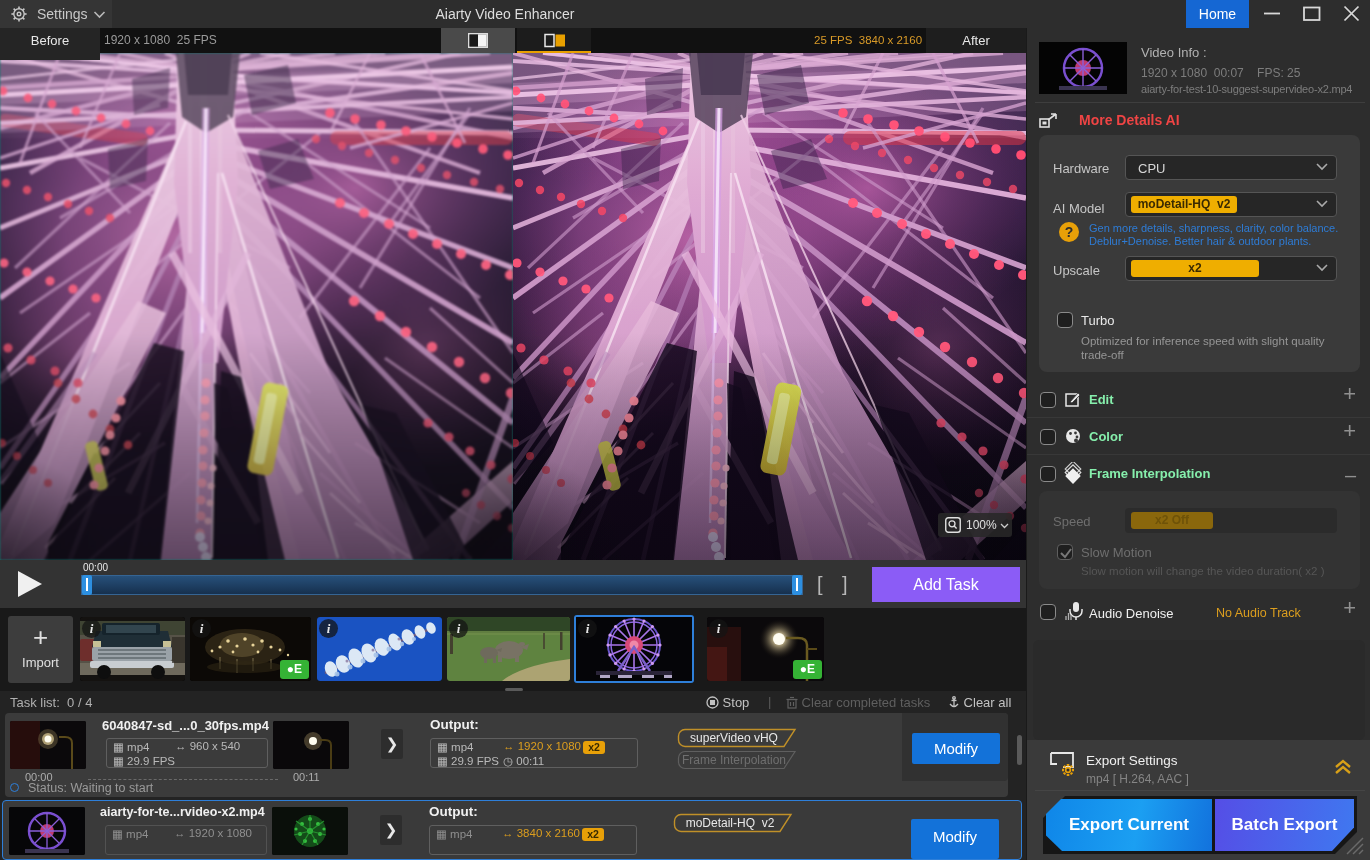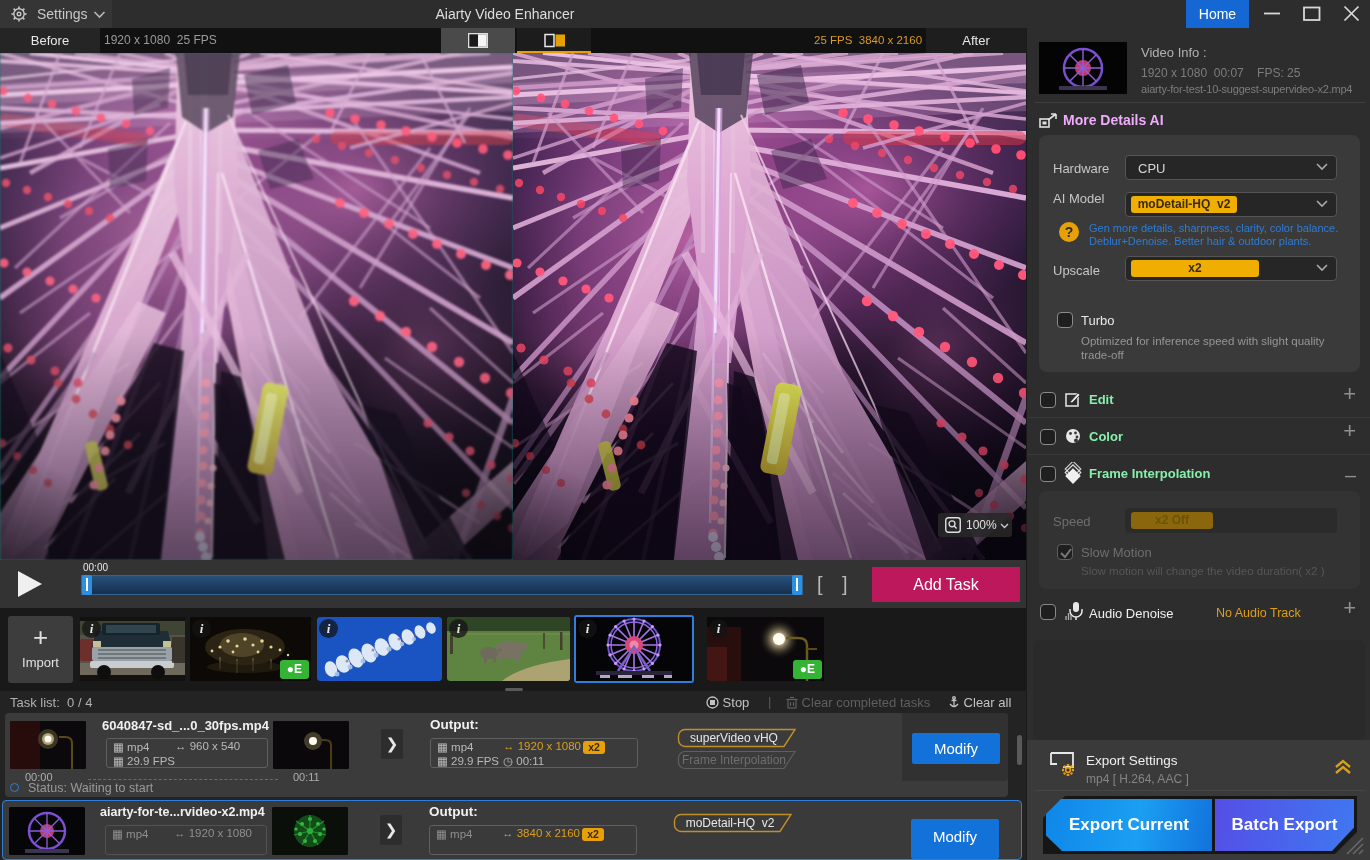--- a/index.html
+++ b/index.html
@@ -11,21 +11,21 @@
 
 #titlebar { position:absolute; left:0; top:0; width:1370px; height:28px; background:#2d2d2d; }
 #settingsbtn { position:absolute; left:0; top:0; width:112px; height:28px; background:#353535; color:#c8c8c8; font-size:14px; }
 #settingsbtn .txt { position:absolute; left:37px; top:6px; }
 #apptitle { position:absolute; left:320px; top:6px; width:370px; text-align:center; color:#dedede; font-size:14px; }
 #homebtn { position:absolute; left:1186px; top:0; width:63px; height:28px; background:#1567d3; color:#fff; font-size:14px; text-align:center; line-height:28px; }
 .winbtn { position:absolute; top:0; width:30px; height:28px; color:#d8d8d8; }
 
 
 #bar2 { position:absolute; left:0; top:28px; width:1026px; height:25px; background:#111111; }
-#beforeTab { position:absolute; left:0; top:0; width:100px; height:25px; background:#252525; color:#e8e8e8; font-size:13px; text-align:center; line-height:25px; }
+#beforeTab { position:absolute; left:0; top:0; width:100px; height:32px; background:#252525; color:#e8e8e8; font-size:13px; text-align:center; line-height:25px; }
 #res1 { position:absolute; left:104px; top:5px; color:#9a9a9a; font-size:12px; }
 #toggle1 { position:absolute; left:441px; top:0; width:74px; height:25px; background:#4a4a4a; }
 #toggle2 { position:absolute; left:517px; top:0; width:74px; height:25px; background:#1c1c1c; border-bottom:2px solid #e8a000; }
 #res2 { position:absolute; left:814px; top:6px; color:#d89a28; font-size:11.5px; }
 #afterTab { position:absolute; left:926px; top:0; width:100px; height:25px; background:#1e1e1e; color:#e8e8e8; font-size:13px; text-align:center; line-height:25px; }
 
 
 #preview { position:absolute; left:0; top:53px; width:1026px; height:507px; background:#0f766e; overflow:hidden; }
 #pvL { position:absolute; left:0; top:0; width:513px; height:507px; overflow:hidden; }
 #pvR { position:absolute; left:513px; top:0; width:513px; height:507px; overflow:hidden; }
@@ -36,21 +36,21 @@
 
 #playbar { position:absolute; left:0; top:560px; width:1026px; height:48px; background:#333333; }
 #playtri { position:absolute; left:18px; top:11px; width:0; height:0; border-left:24px solid #f0f0f0; border-top:13px solid transparent; border-bottom:13px solid transparent; }
 #tl { position:absolute; left:81px; top:15px; width:722px; height:20px; background:linear-gradient(#27507a,#16304e); border:1px solid #356493; }
 #tlh1 { position:absolute; left:0px; top:-1px; width:10px; height:20px; background:#2d8fe0; border-radius:2px; }
 #tlh1::after { content:''; position:absolute; left:4px; top:3px; width:2px; height:13px; background:#fff; }
 #tlh2 { position:absolute; right:0px; top:-1px; width:10px; height:20px; background:#2d8fe0; border-radius:2px; }
 #tlh2::after { content:''; position:absolute; left:4px; top:3px; width:2px; height:13px; background:#fff; }
 #tc { position:absolute; left:83px; top:2px; color:#e8e8e8; font-size:10px; }
 .brk { position:absolute; top:13px; color:#b8b8b8; font-size:20px; font-weight:400; }
-#addtask { position:absolute; left:872px; top:7px; width:148px; height:35px; background:#be185d; color:#fff; font-size:16px; text-align:center; line-height:35px; }
+#addtask { position:absolute; left:872px; top:7px; width:148px; height:35px; background:#8b5cf6; color:#fff; font-size:16px; text-align:center; line-height:35px; }
 
 
 #strip { position:absolute; left:0; top:608px; width:1026px; height:83px; background:#191919; }
 #importbtn { position:absolute; left:8px; top:8px; width:65px; height:67px; background:#3d3d3d; border-radius:3px; color:#e0e0e0; text-align:center; }
 .thumb { position:absolute; top:9px; height:64px; border-radius:3px; overflow:hidden; background:#000; }
 .ibadge { position:absolute; left:2px; top:2px; width:19px; height:19px; border-radius:50%; background:rgba(20,20,20,.75); color:#e8e8e8; font-size:13px; font-style:italic; font-weight:bold; font-family:"Liberation Serif",serif; text-align:center; line-height:19px; }
 .ebadge { position:absolute; right:2px; bottom:2px; width:29px; height:19px; border-radius:3px; background:#35b335; color:#fff; font-size:12px; font-weight:bold; text-align:center; line-height:19px; }
 
 
 #tasks { position:absolute; left:0; top:691px; width:1026px; height:169px; background:#232323; }
@@ -1055,31 +1055,31 @@
     <div class="abs" style="left:114px;top:55px;color:#7d7d7d;font-size:11px;letter-spacing:-0.2px;">aiarty-for-test-10-suggest-supervideo-x2.mp4</div>
     <div class="abs" style="left:8px;top:74px;width:330px;height:1px;background:#3e3e3e;"></div>
 
     <div class="abs" style="left:12px;top:84px;width:20px;height:17px;">
       <svg width="20" height="17">
           <rect x="1" y="7" width="9" height="8" fill="none" stroke="#e0e0e0" stroke-width="1.6"></rect>
           <rect x="3.5" y="9.5" width="4" height="3" fill="#e0e0e0"></rect>
           <path d="M9 8 L17 2 M17 2 h-5 M17 2 v5" stroke="#e0e0e0" stroke-width="1.6" fill="none"></path>
         </svg>
     </div>
-    <div class="abs" style="left:36px;top:84px;color:#f0abfc;font-size:14px;font-weight:bold;">More Details AI</div>
+    <div class="abs" style="left:52px;top:84px;color:#ef4444;font-size:14px;font-weight:bold;">More Details AI</div>
 
     <div class="abs" style="left:12px;top:107px;width:321px;height:237px;background:#3a3a3a;border-radius:8px;"></div>
     <div class="abs rp-label" style="left:26px;top:133px;">Hardware</div>
     <div class="dd" style="top:127px;">
         <span style="position:absolute;left:12px;top:5px;color:#d6d6d6;font-size:13px;">CPU</span>
         <svg class="chev" width="12" height="8">
           <path d="M1 1 L6 6 L11 1" stroke="#aaa" stroke-width="1.6" fill="none"></path>
         </svg>
       </div>
-    <div class="abs rp-label" style="left:26px;top:163px;">AI Model</div>
+    <div class="abs rp-label" style="left:26px;top:173px;">AI Model</div>
     <div class="dd" style="top:164px;">
         <svg class="chev" width="12" height="8">
           <path d="M1 1 L6 6 L11 1" stroke="#aaa" stroke-width="1.6" fill="none"></path>
         </svg>
       </div>
     <div class="opill" style="left:104px;top:168px;width:106px;height:17px;line-height:17px;">moDetail-HQ&nbsp; v2</div>
     <div class="abs" style="left:32px;top:194px;width:20px;height:20px;border-radius:50%;background:#e8a008;color:#2d2d2d;font-weight:bold;font-size:14px;text-align:center;line-height:20px;">?</div>
     <div class="abs" style="left:62px;top:194px;width:278px;color:#2e7cd6;font-size:11px;line-height:13px;white-space:nowrap;">Gen more details, sharpness, clarity, color balance.<br>Deblur+Denoise. Better hair &amp; outdoor plants.</div>
     <div class="abs rp-label" style="left:26px;top:235px;">Upscale</div>
     <div class="dd" style="top:228px;">

